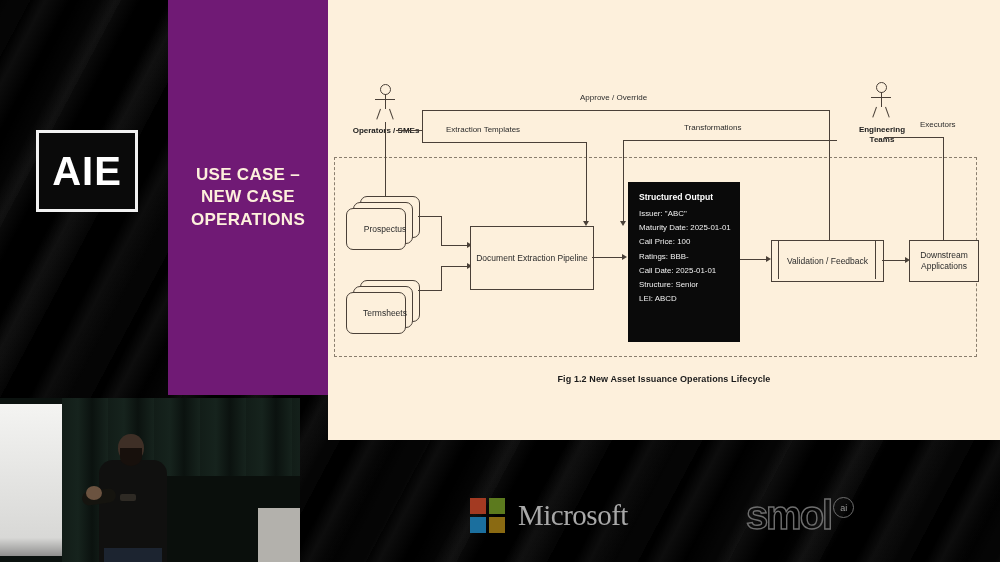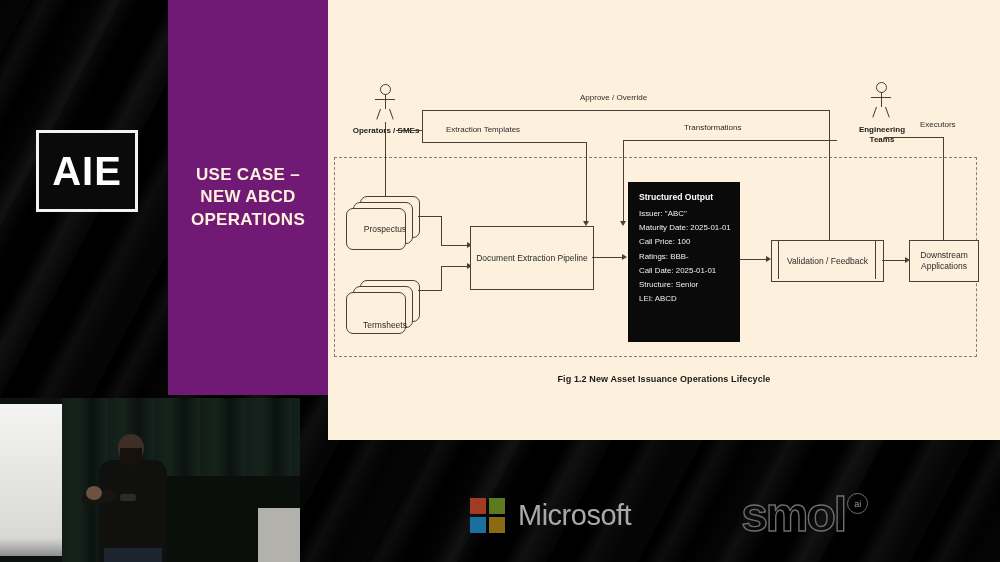--- a/index.html
+++ b/index.html
@@ -72,45 +72,45 @@
   .wc-beard{position:absolute;left:120px;top:50px;width:22px;height:18px;border-radius:0 0 50% 50%;background:#17100c;}
   .wc-torso{position:absolute;left:99px;top:62px;width:68px;height:102px;background:#10100f;border-radius:14px 14px 0 0;}
   .wc-armL{position:absolute;left:82px;top:92px;width:34px;height:14px;background:#15140f;border-radius:7px;transform:rotate(-8deg);}
   .wc-hand{position:absolute;left:86px;top:88px;width:16px;height:14px;border-radius:50%;background:#6b5340;}
   .wc-watch{position:absolute;left:120px;top:96px;width:16px;height:7px;background:#2e2a24;border-radius:2px;}
   .wc-jeans{position:absolute;left:104px;top:150px;width:58px;height:14px;background:#1c2430;}
 
   
   .sponsors{position:absolute;left:470px;top:486px;width:410px;height:58px;z-index:6;
             display:flex;align-items:center;gap:110px;}
-  .ms-logo{display:flex;align-items:center;gap:13px;}
+  .ms-logo{display:flex;align-items:center;gap:13px;font-family:Liberation Serif, serif;}
   .ms-grid{display:grid;grid-template-columns:16px 16px;grid-template-rows:16px 16px;gap:3px;}
   .ms-grid i{display:block;}
   .ms-name{color:#a9a9a9;font-size:29px;letter-spacing:-0.5px;}
   .smol{display:flex;align-items:flex-start;}
-  .smol-w{color:transparent;font-size:48px;font-weight:bold;letter-spacing:-2px;
-     -webkit-text-stroke:1.4px #6e6e6e;line-height:1;}
+  .smol-w{color:transparent;font-size:40px;font-weight:bold;letter-spacing:-2px;
+     -webkit-text-stroke:1.4px #6e6e6e;line-height:1;margin-left:8px;}
   .smol-ai{margin-left:2px;margin-top:2px;width:19px;height:19px;border-radius:50%;
      border:1.2px solid #6e6e6e;color:#9a9a9a;font-size:9px;display:flex;
      align-items:center;justify-content:center;}
 </style>
 </head>
 <body>
 
 <div id="stage">
   <div class="backdrop"></div>
 
   <div class="aie-logo">
     <span>AIE</span>
   </div>
 
   <div class="orange-panel">
     <div class="txt">
       <div>USE CASE –</div>
-      <div>NEW ABCD</div>
+      <div>NEW CASE</div>
       <div>OPERATIONS</div>
     </div>
   </div>
 
   <div class="slide">
     <div class="dia">
 
       <div class="dashbox" style="left:6px;top:157px;width:641px;height:198px;"></div>
 
       <div class="stick" style="left:44px;top:84px;">
@@ -164,21 +164,21 @@
         <div class="lay" style="left:14px;top:0;width:58px;height:40px;"></div>
         <div class="lay" style="left:7px;top:6px;width:58px;height:40px;"></div>
         <div class="lay" style="left:0;top:12px;width:58px;height:40px;"></div>
         <div class="lbl" style="top:28px;">Prospectus</div>
       </div>
 
       <div class="docstack" style="left:18px;top:280px;width:78px;height:60px;">
         <div class="lay" style="left:14px;top:0;width:58px;height:40px;"></div>
         <div class="lay" style="left:7px;top:6px;width:58px;height:40px;"></div>
         <div class="lay" style="left:0;top:12px;width:58px;height:40px;"></div>
-        <div class="lbl" style="top:40px;text-align:center;">Termsheets</div>
+        <div class="lbl" style="top:28px;text-align:center;">Termsheets</div>
       </div>
 
       <div class="ln h" style="left:90px;top:216px;width:24px;"></div>
       <div class="ln v" style="left:113px;top:216px;height:29px;"></div>
       <div class="ln h" style="left:113px;top:245px;width:27px;"></div>
       <div class="arrowhd ah-right" style="left:139px;top:242px;"></div>
 
       <div class="ln h" style="left:90px;top:290px;width:24px;"></div>
       <div class="ln v" style="left:113px;top:266px;height:25px;"></div>
       <div class="ln h" style="left:113px;top:266px;width:27px;"></div>

